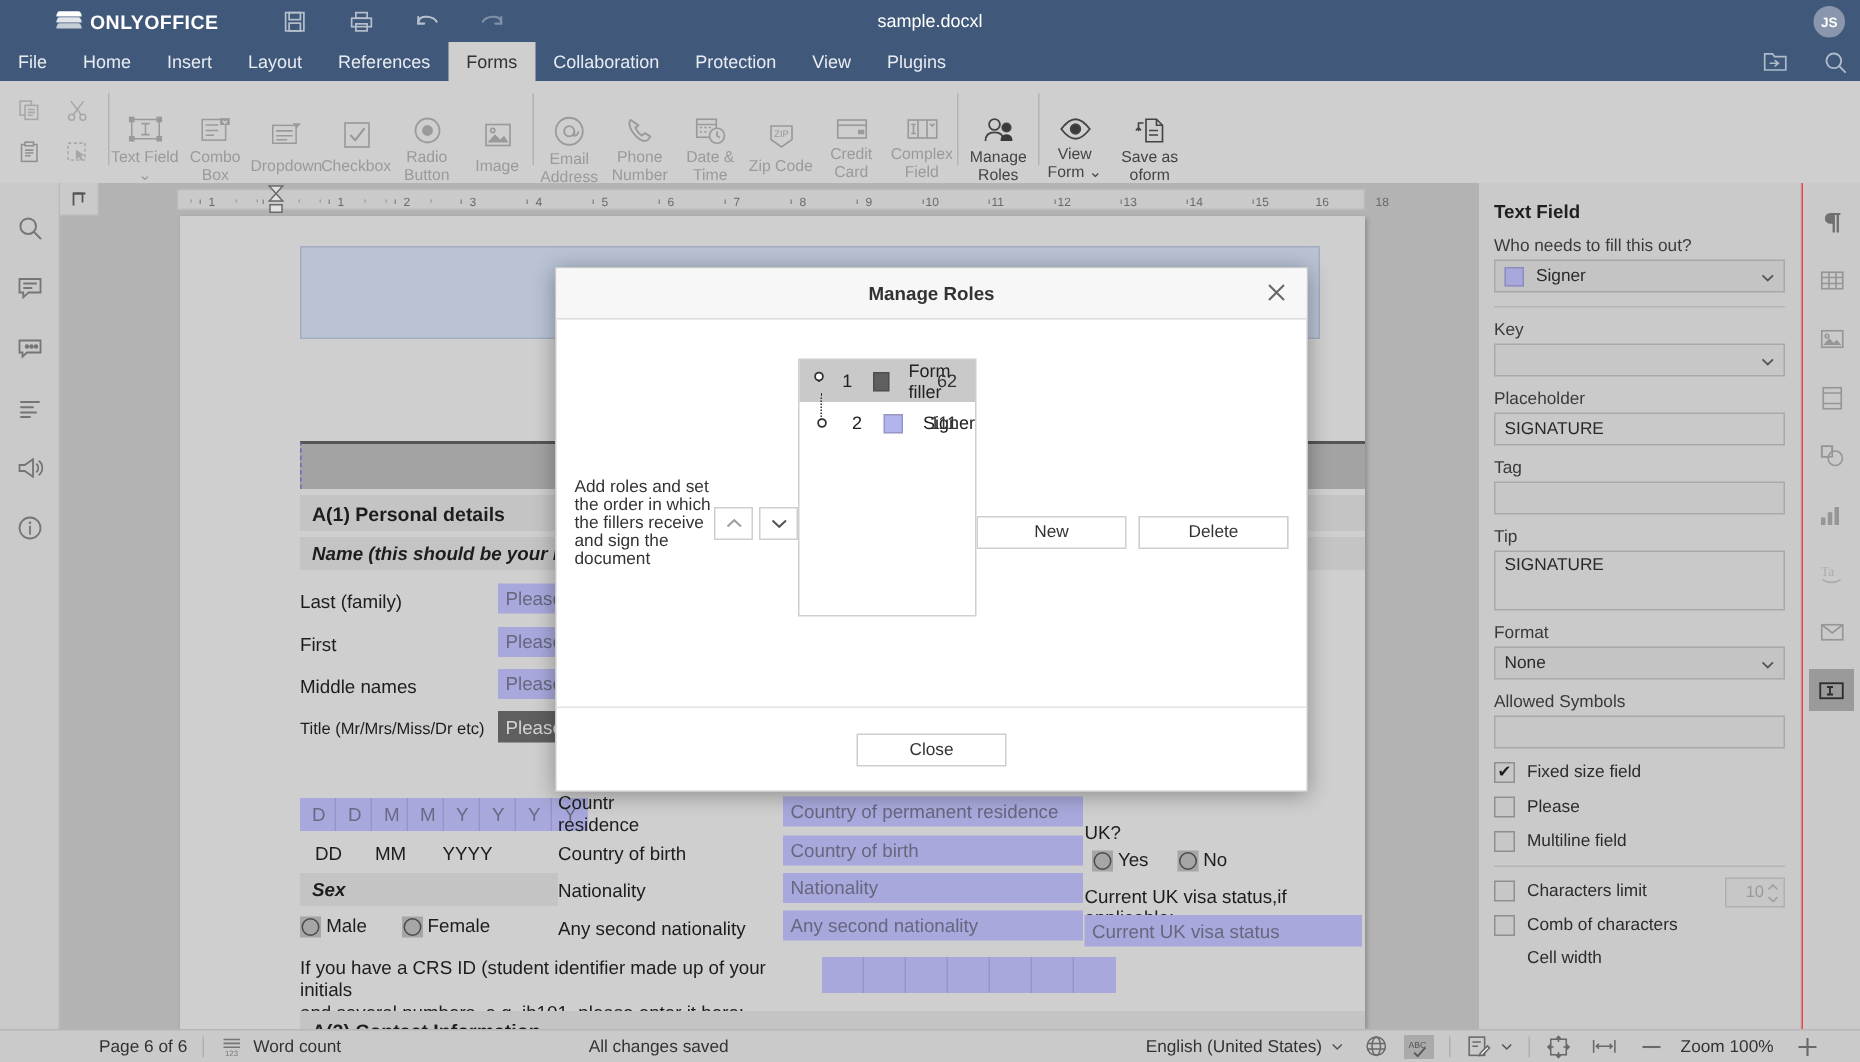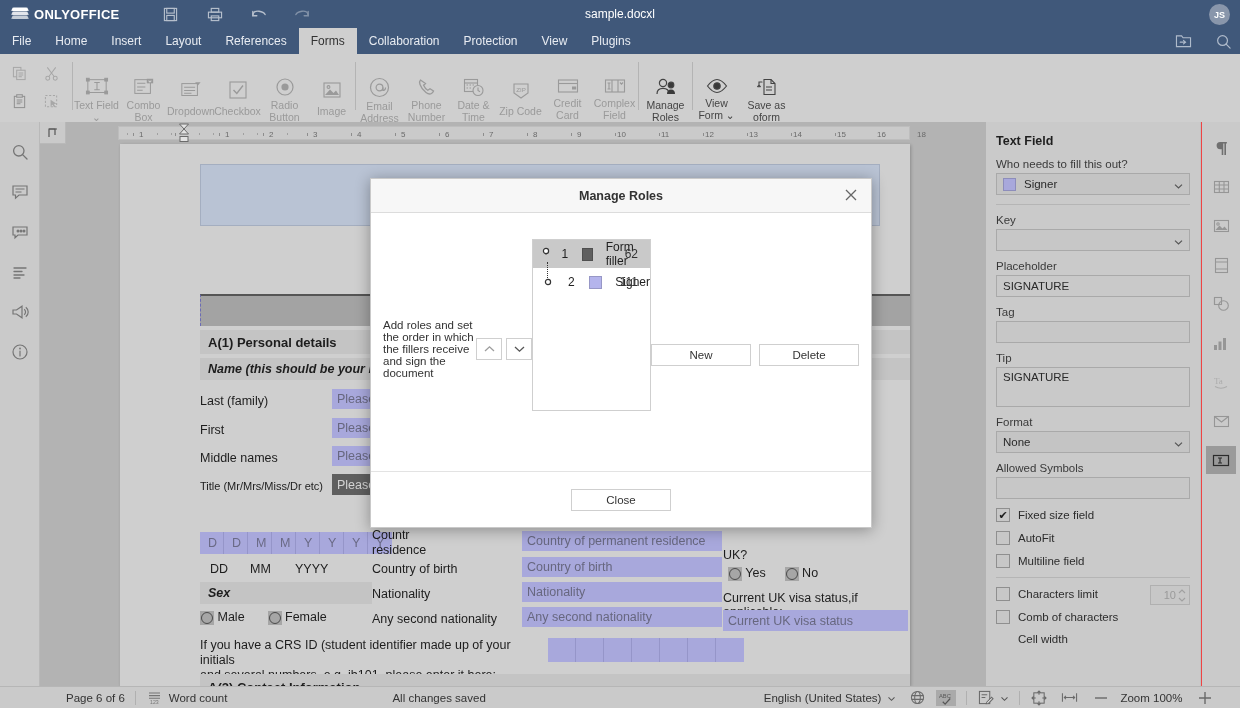--- a/index.html
+++ b/index.html
@@ -10,21 +10,21 @@
     font-size:12px; color:#333;
     background:#c0c0c0;
     -webkit-font-smoothing:antialiased;
   }
   #app { position:relative; width:1240px; height:708px; }
 
   
   .titlebar {
     position:absolute; left:0; top:0; width:1240px; height:28px;
     background:#3d5a80; background:#40587a;
-    display:flex; align-items:center;
+    display:flex; align-items:center;padding-left:26px;
   }
   .logo-wrap { display:flex; align-items:center; margin-left:12px; gap:6px; }
   .logo-glyph { width:16px; height:14px; position:relative; }
   .logo-glyph i {
     position:absolute; left:0; width:16px; height:4px; background:#fff;
     border-radius:1px; transform:perspective(10px) rotateX(30deg);
   }
   .logo-glyph i:nth-child(1){ top:0; }
   .logo-glyph i:nth-child(2){ top:4px; opacity:.85;}
   .logo-glyph i:nth-child(3){ top:8px; opacity:.7;}
@@ -798,21 +798,21 @@
     <div class="rp-input">
       <span></span>
     </div>
 
     <div class="rp-chk-row">
       <span class="rp-chk">✔</span>
       <span class="rp-chk-lbl">Fixed size field</span>
     </div>
     <div class="rp-chk-row">
       <span class="rp-chk"></span>
-      <span class="rp-chk-lbl">AutoFit</span>
+      <span class="rp-chk-lbl">Please</span>
     </div>
     <div class="rp-chk-row">
       <span class="rp-chk"></span>
       <span class="rp-chk-lbl">Multiline field</span>
     </div>
 
     <div class="rp-div"></div>
 
     <div class="rp-chk-row">
       <span class="rp-chk"></span>

